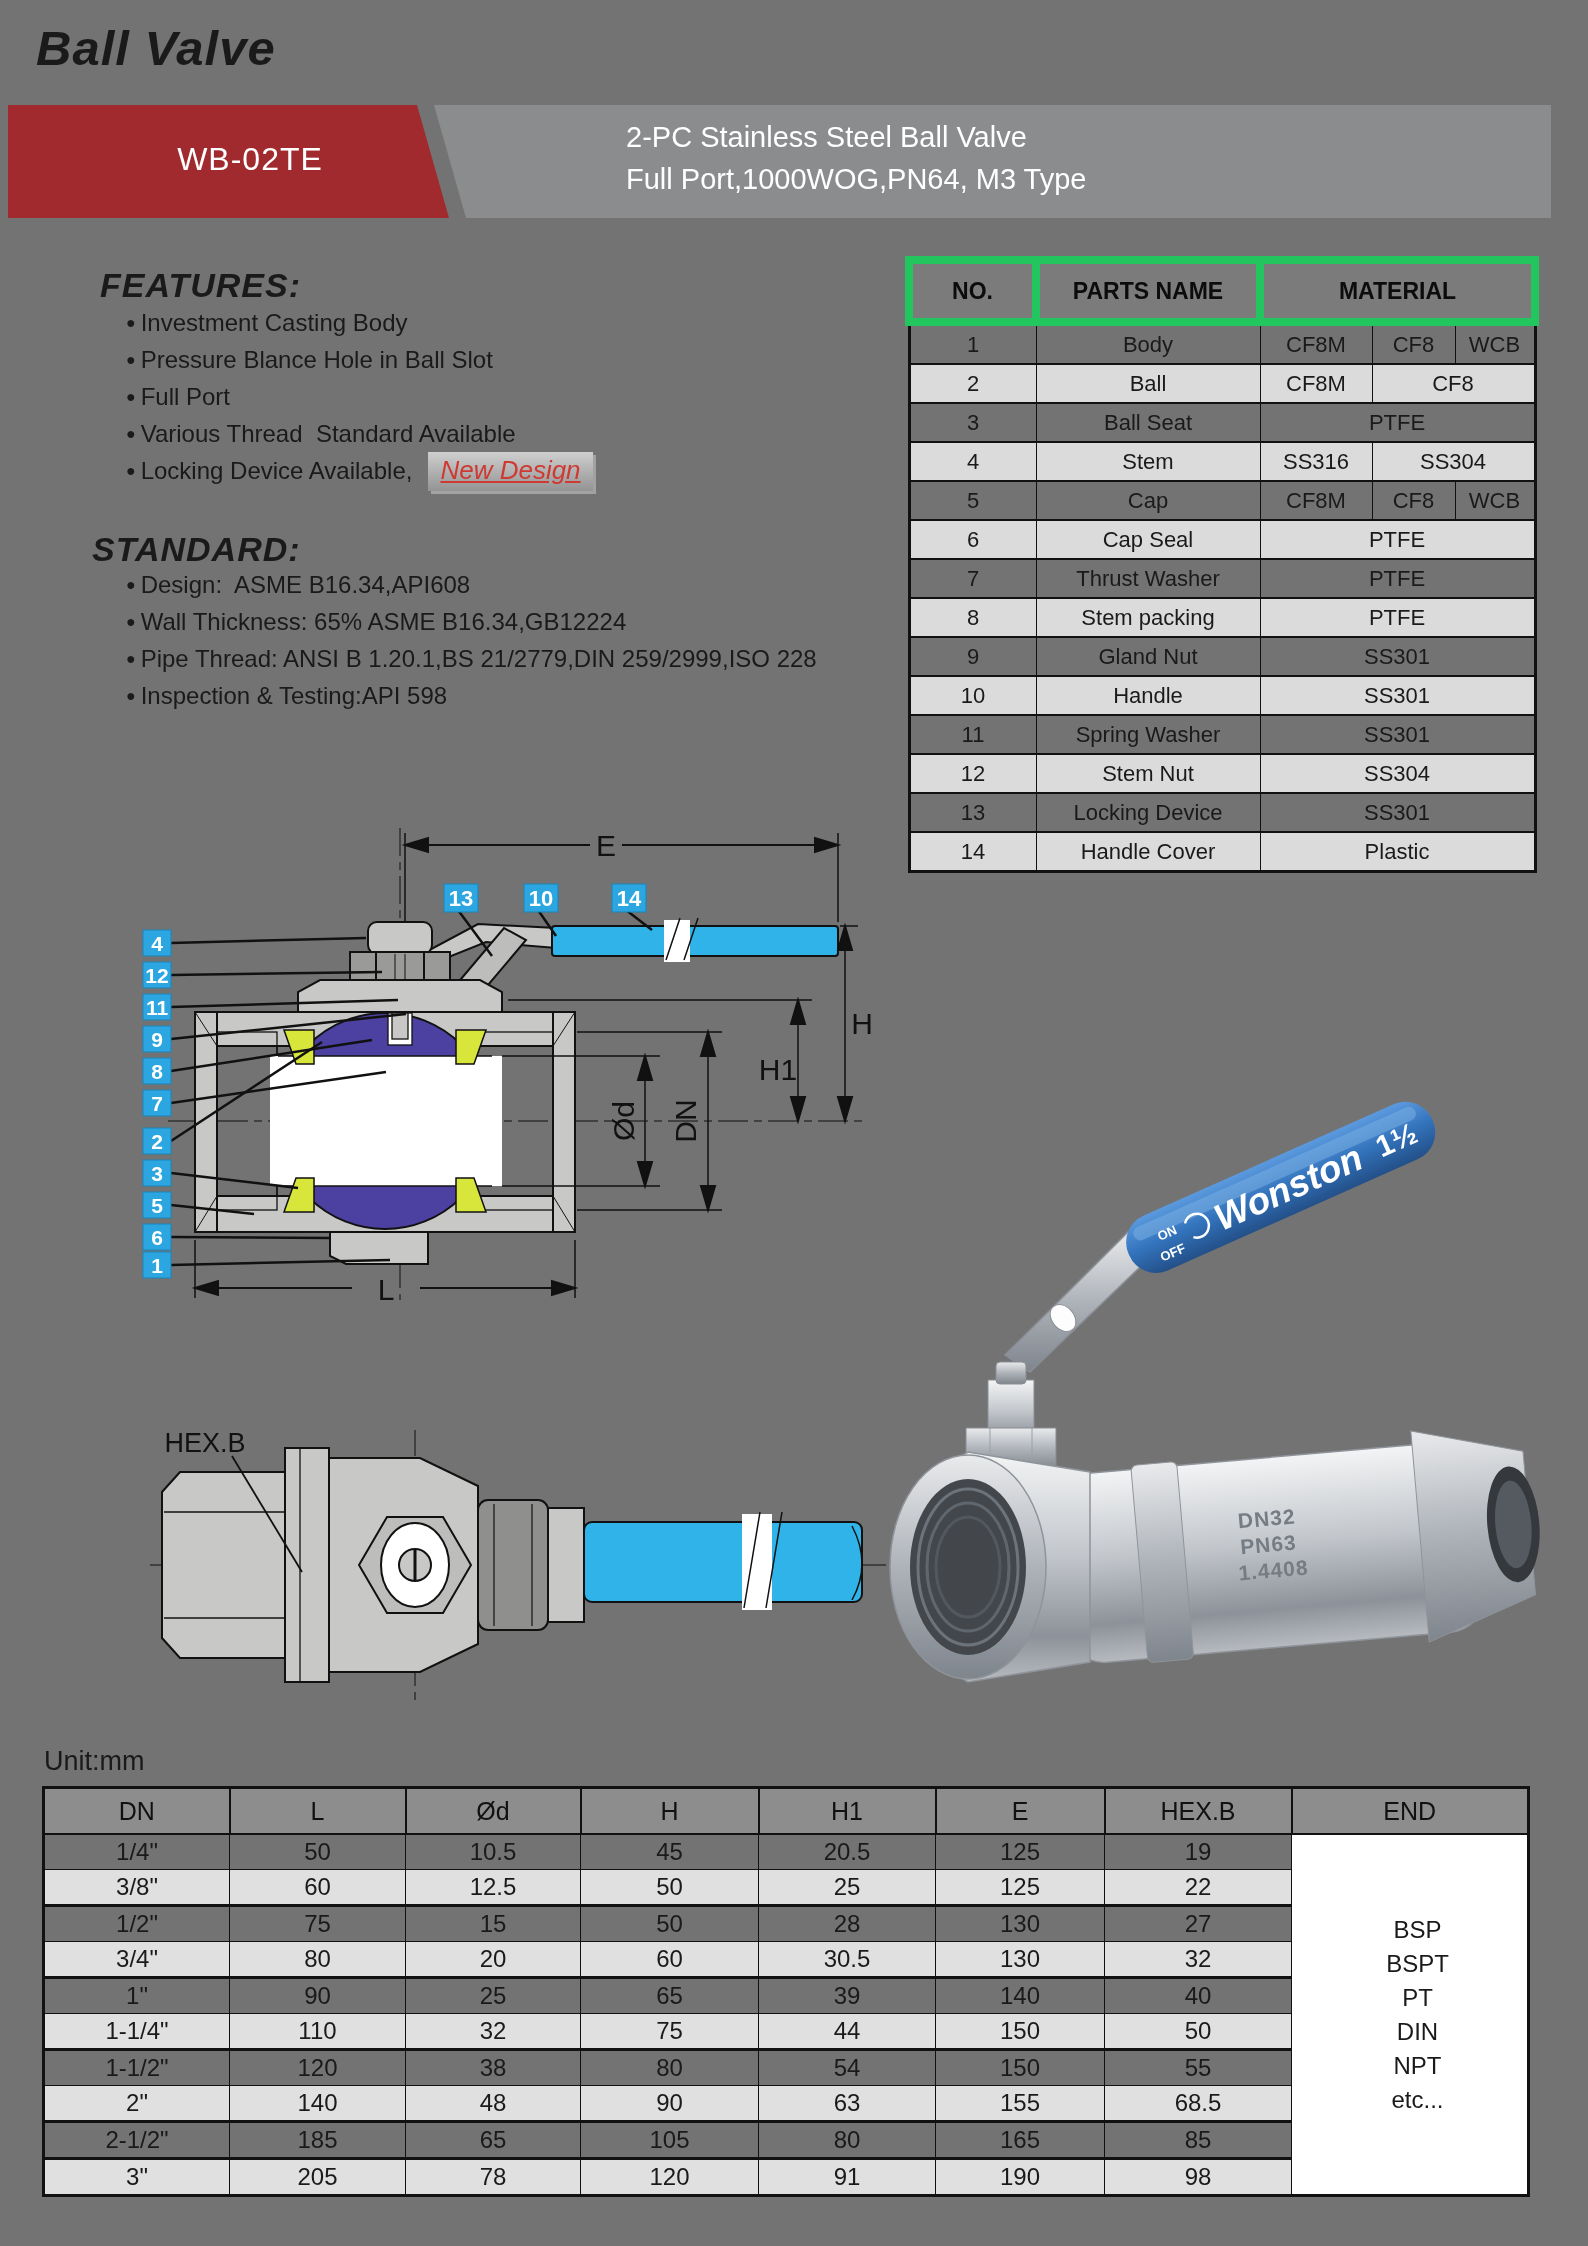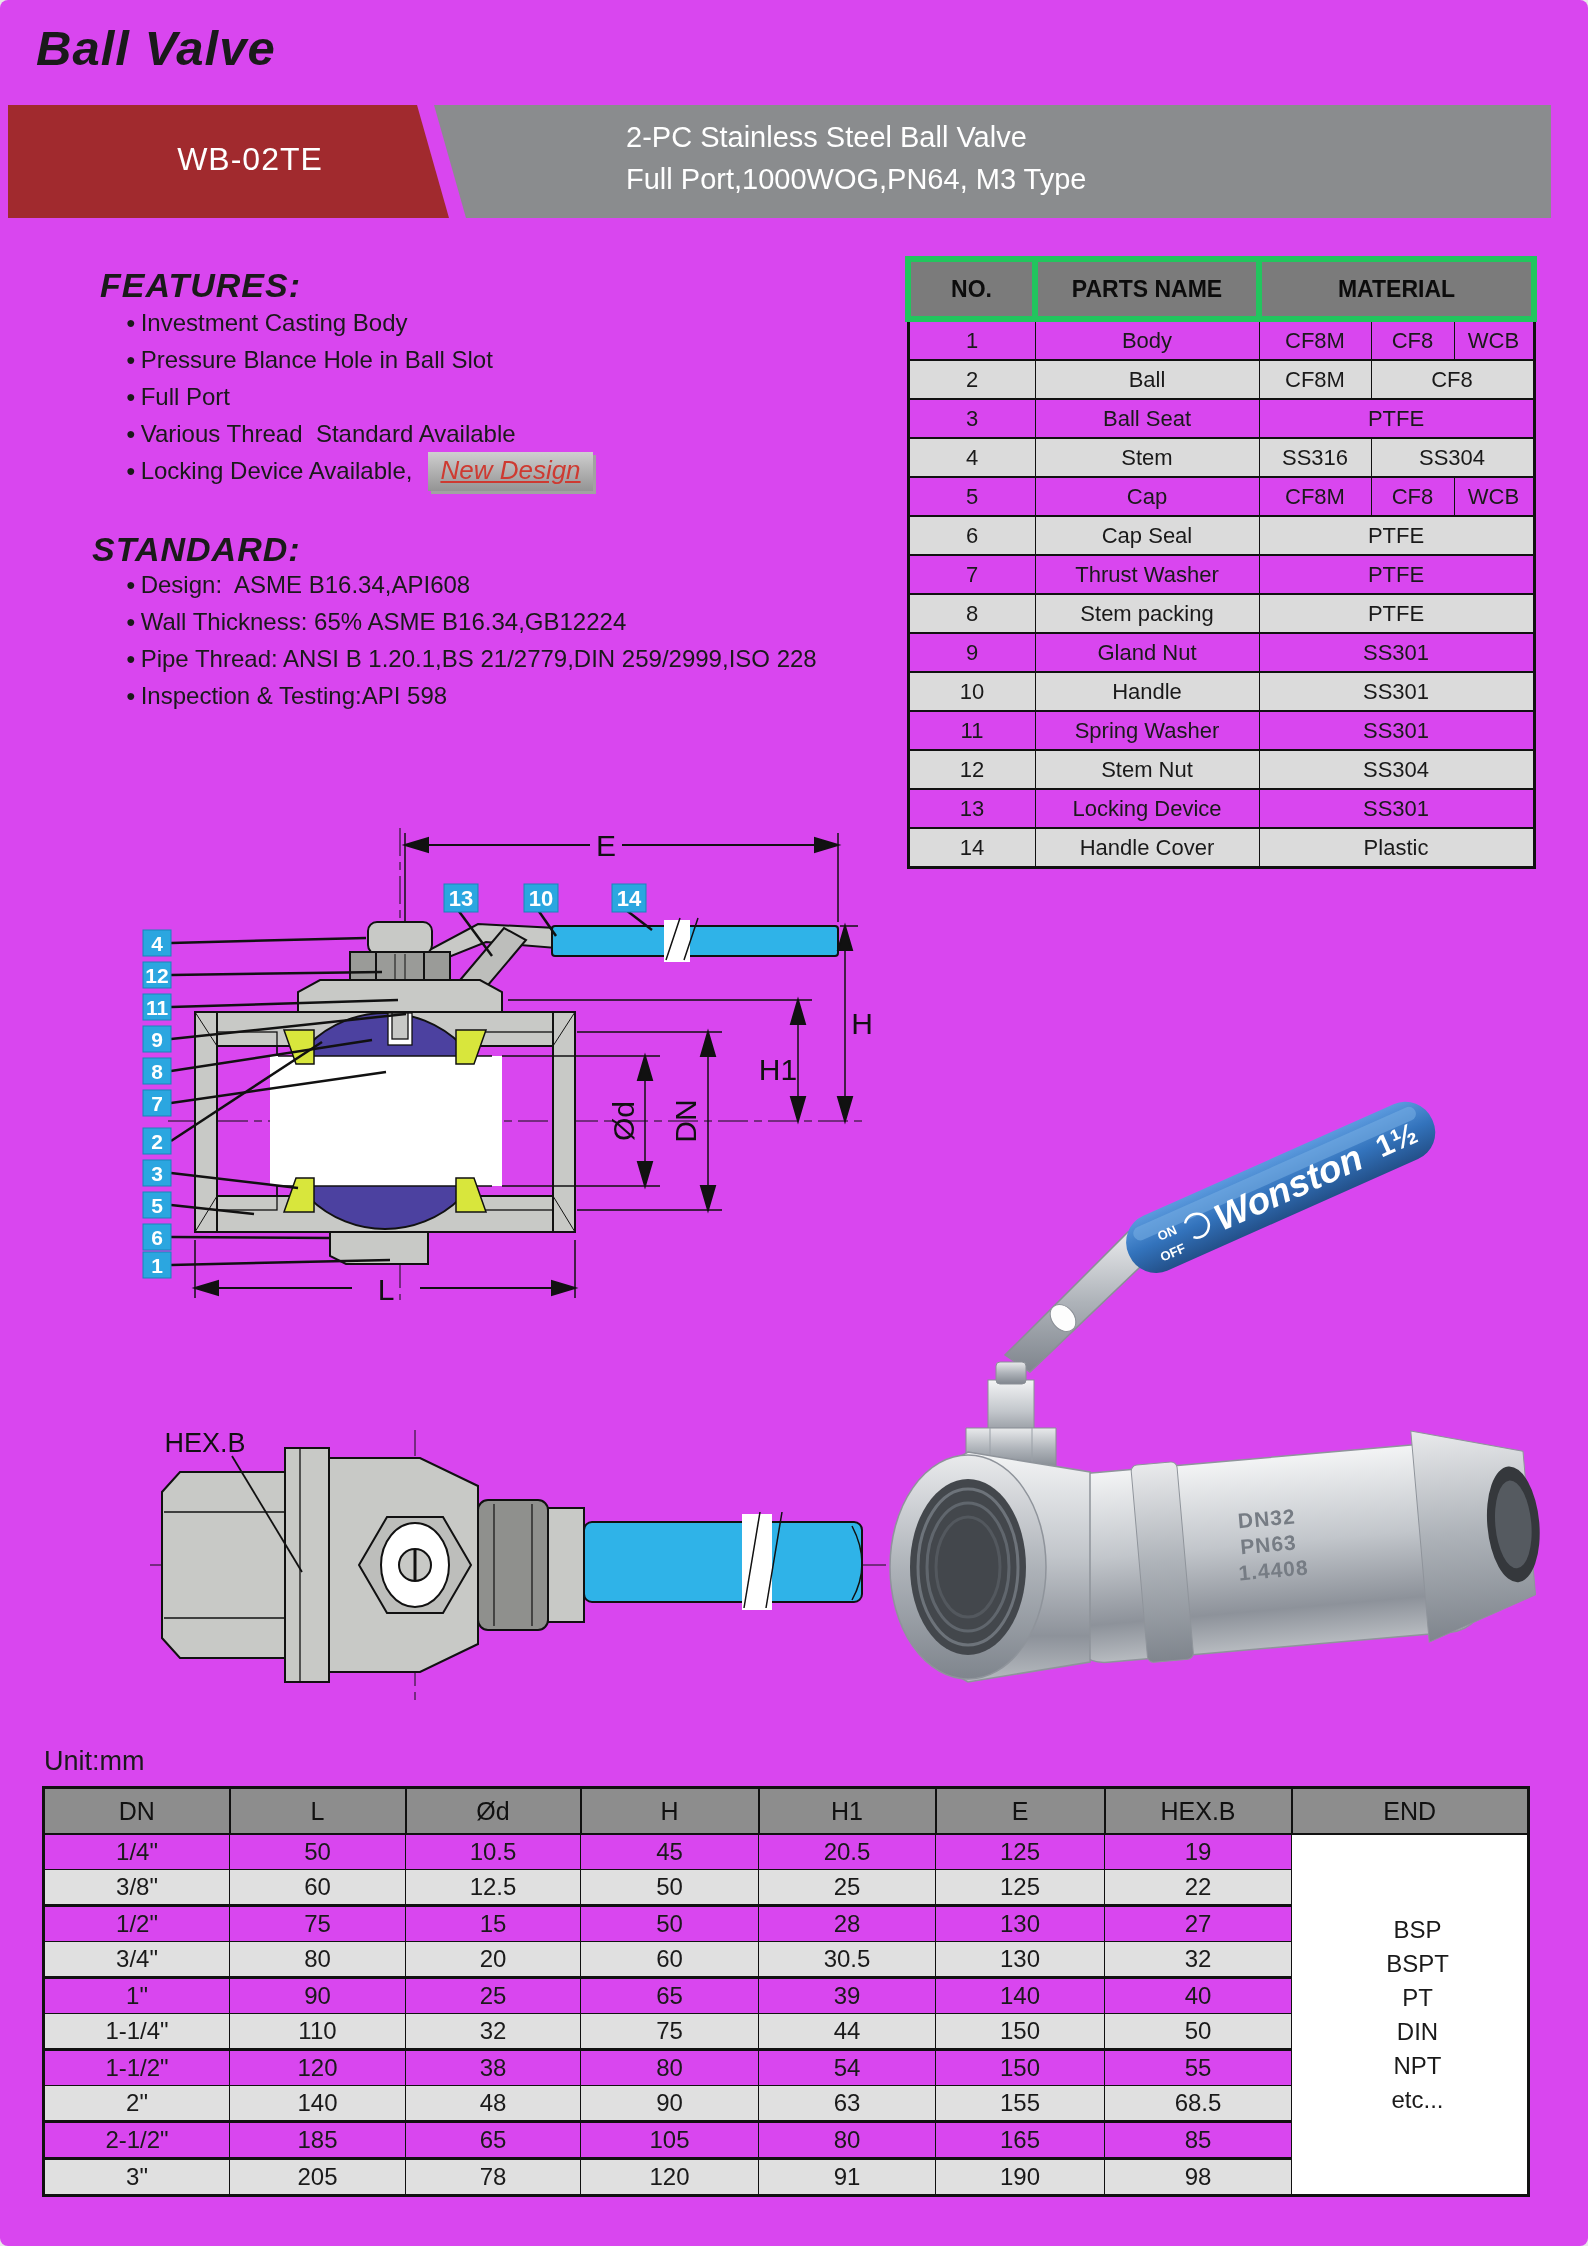--- a/index.html
+++ b/index.html
@@ -1,17 +1,17 @@
 <!DOCTYPE html>
 <html><head>
 <meta charset="utf-8">
 <style>
   html,body{margin:0;padding:0;background:#e8e8e8;}
-  #page{position:relative;width:1588px;height:2246px;background:#d946ef;overflow:hidden;
-        font-family:"Liberation Sans",sans-serif;color:#1a1a1a;border-radius:8px;}
+  #page{position:relative;width:1588px;height:2246px;background:#737373;overflow:hidden;
+        font-family:"Liberation Sans",sans-serif;color:#1a1a1a;}
   
   .title{position:absolute;left:36px;top:20px;font-size:49px;font-weight:bold;font-style:italic;letter-spacing:1px;}
   .banner{position:absolute;left:0;top:105px;width:1444px;height:113px;}
   .banner-red{position:absolute;left:8px;top:0;width:470px;height:113px;background:#A12A2E;
               clip-path:polygon(0 0,409px 0,441px 113px,0 113px);}
   .banner-gray{position:absolute;left:0;top:0;width:1551px;height:113px;background:#8A8C8E;
                clip-path:polygon(434px 0,1551px 0,1551px 113px,466px 113px);}
   .banner-model{position:absolute;left:120px;top:36px;width:260px;text-align:center;
                 font-size:32px;color:#fff;letter-spacing:1px;}
   .banner-desc{position:absolute;left:626px;top:11px;font-size:29px;color:#fff;line-height:42px;}
@@ -22,21 +22,21 @@
   .blist li::before{content:"●";font-size:16px;margin-right:5px;vertical-align:3px;}
   .badge{display:inline-block;margin-left:16px;padding:0 12px 2px 12px;
          background:linear-gradient(#cfcfcf,#b4b4b4 45%,#949494);
          box-shadow:3px 3px 0 #a2a2a2;color:#CE3A31;font-style:italic;font-size:26px;
          text-decoration:underline;white-space:normal;}
   
   table{border-collapse:collapse;}
   .parts{position:absolute;left:905px;top:256px;width:626px;table-layout:fixed;
          border:3px solid #111;font-size:22px;}
   .parts th{background:#7B7B7B;color:#0c0c0c;font-weight:bold;font-size:23px;height:52px;
-            border:6px solid #22c55e;}
+            border:8px solid #22c55e;}
   .parts td{height:35px;text-align:center;border-top:2px solid #111;border-bottom:2px solid #111;
             border-left:1.5px solid #111;border-right:1.5px solid #111;}
   .parts tr.shade td{background:#DBDBDB;}
   
   .unit-label{position:absolute;left:44px;top:1746px;font-size:27px;}
   .dims{position:absolute;left:42px;top:1786px;width:1485px;table-layout:fixed;
         border:3px solid #111;font-size:24px;}
   .dims th{background:#8D8D8D;color:#111;font-weight:normal;font-size:25px;height:42px;
            border:2px solid #111;}
   .dims td{height:32px;text-align:center;border-left:1.5px solid #111;border-right:1.5px solid #111;}

